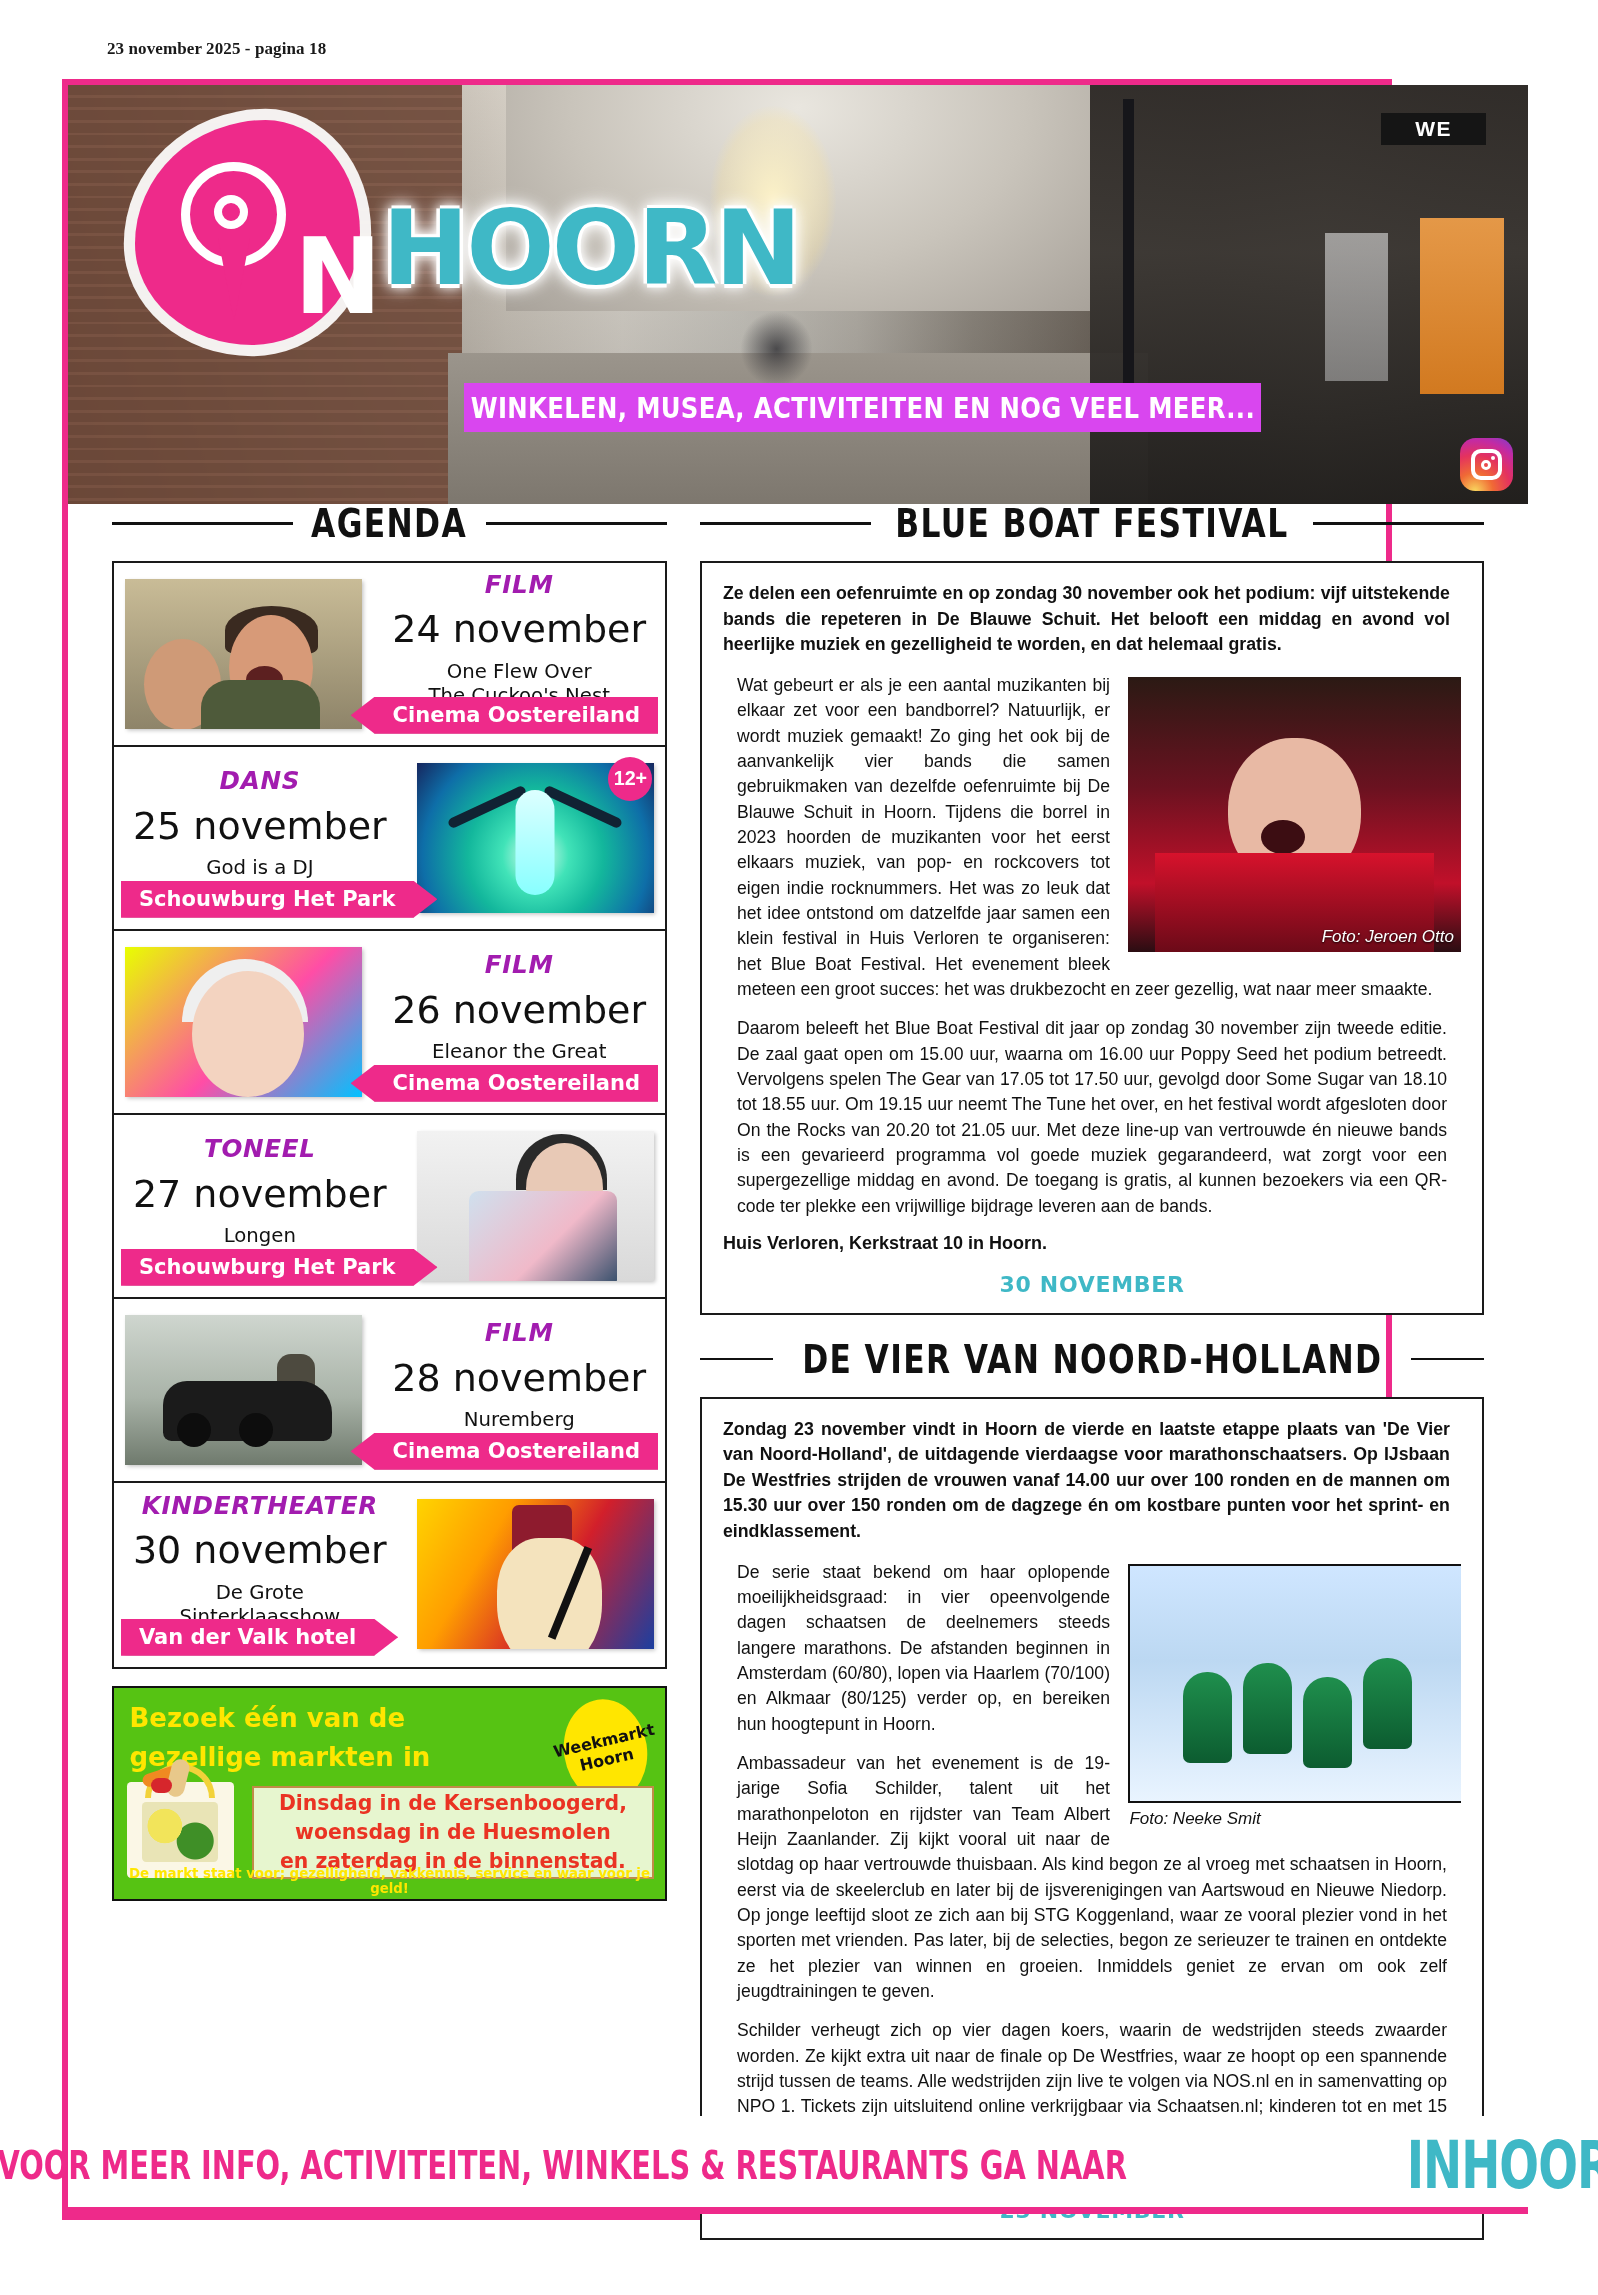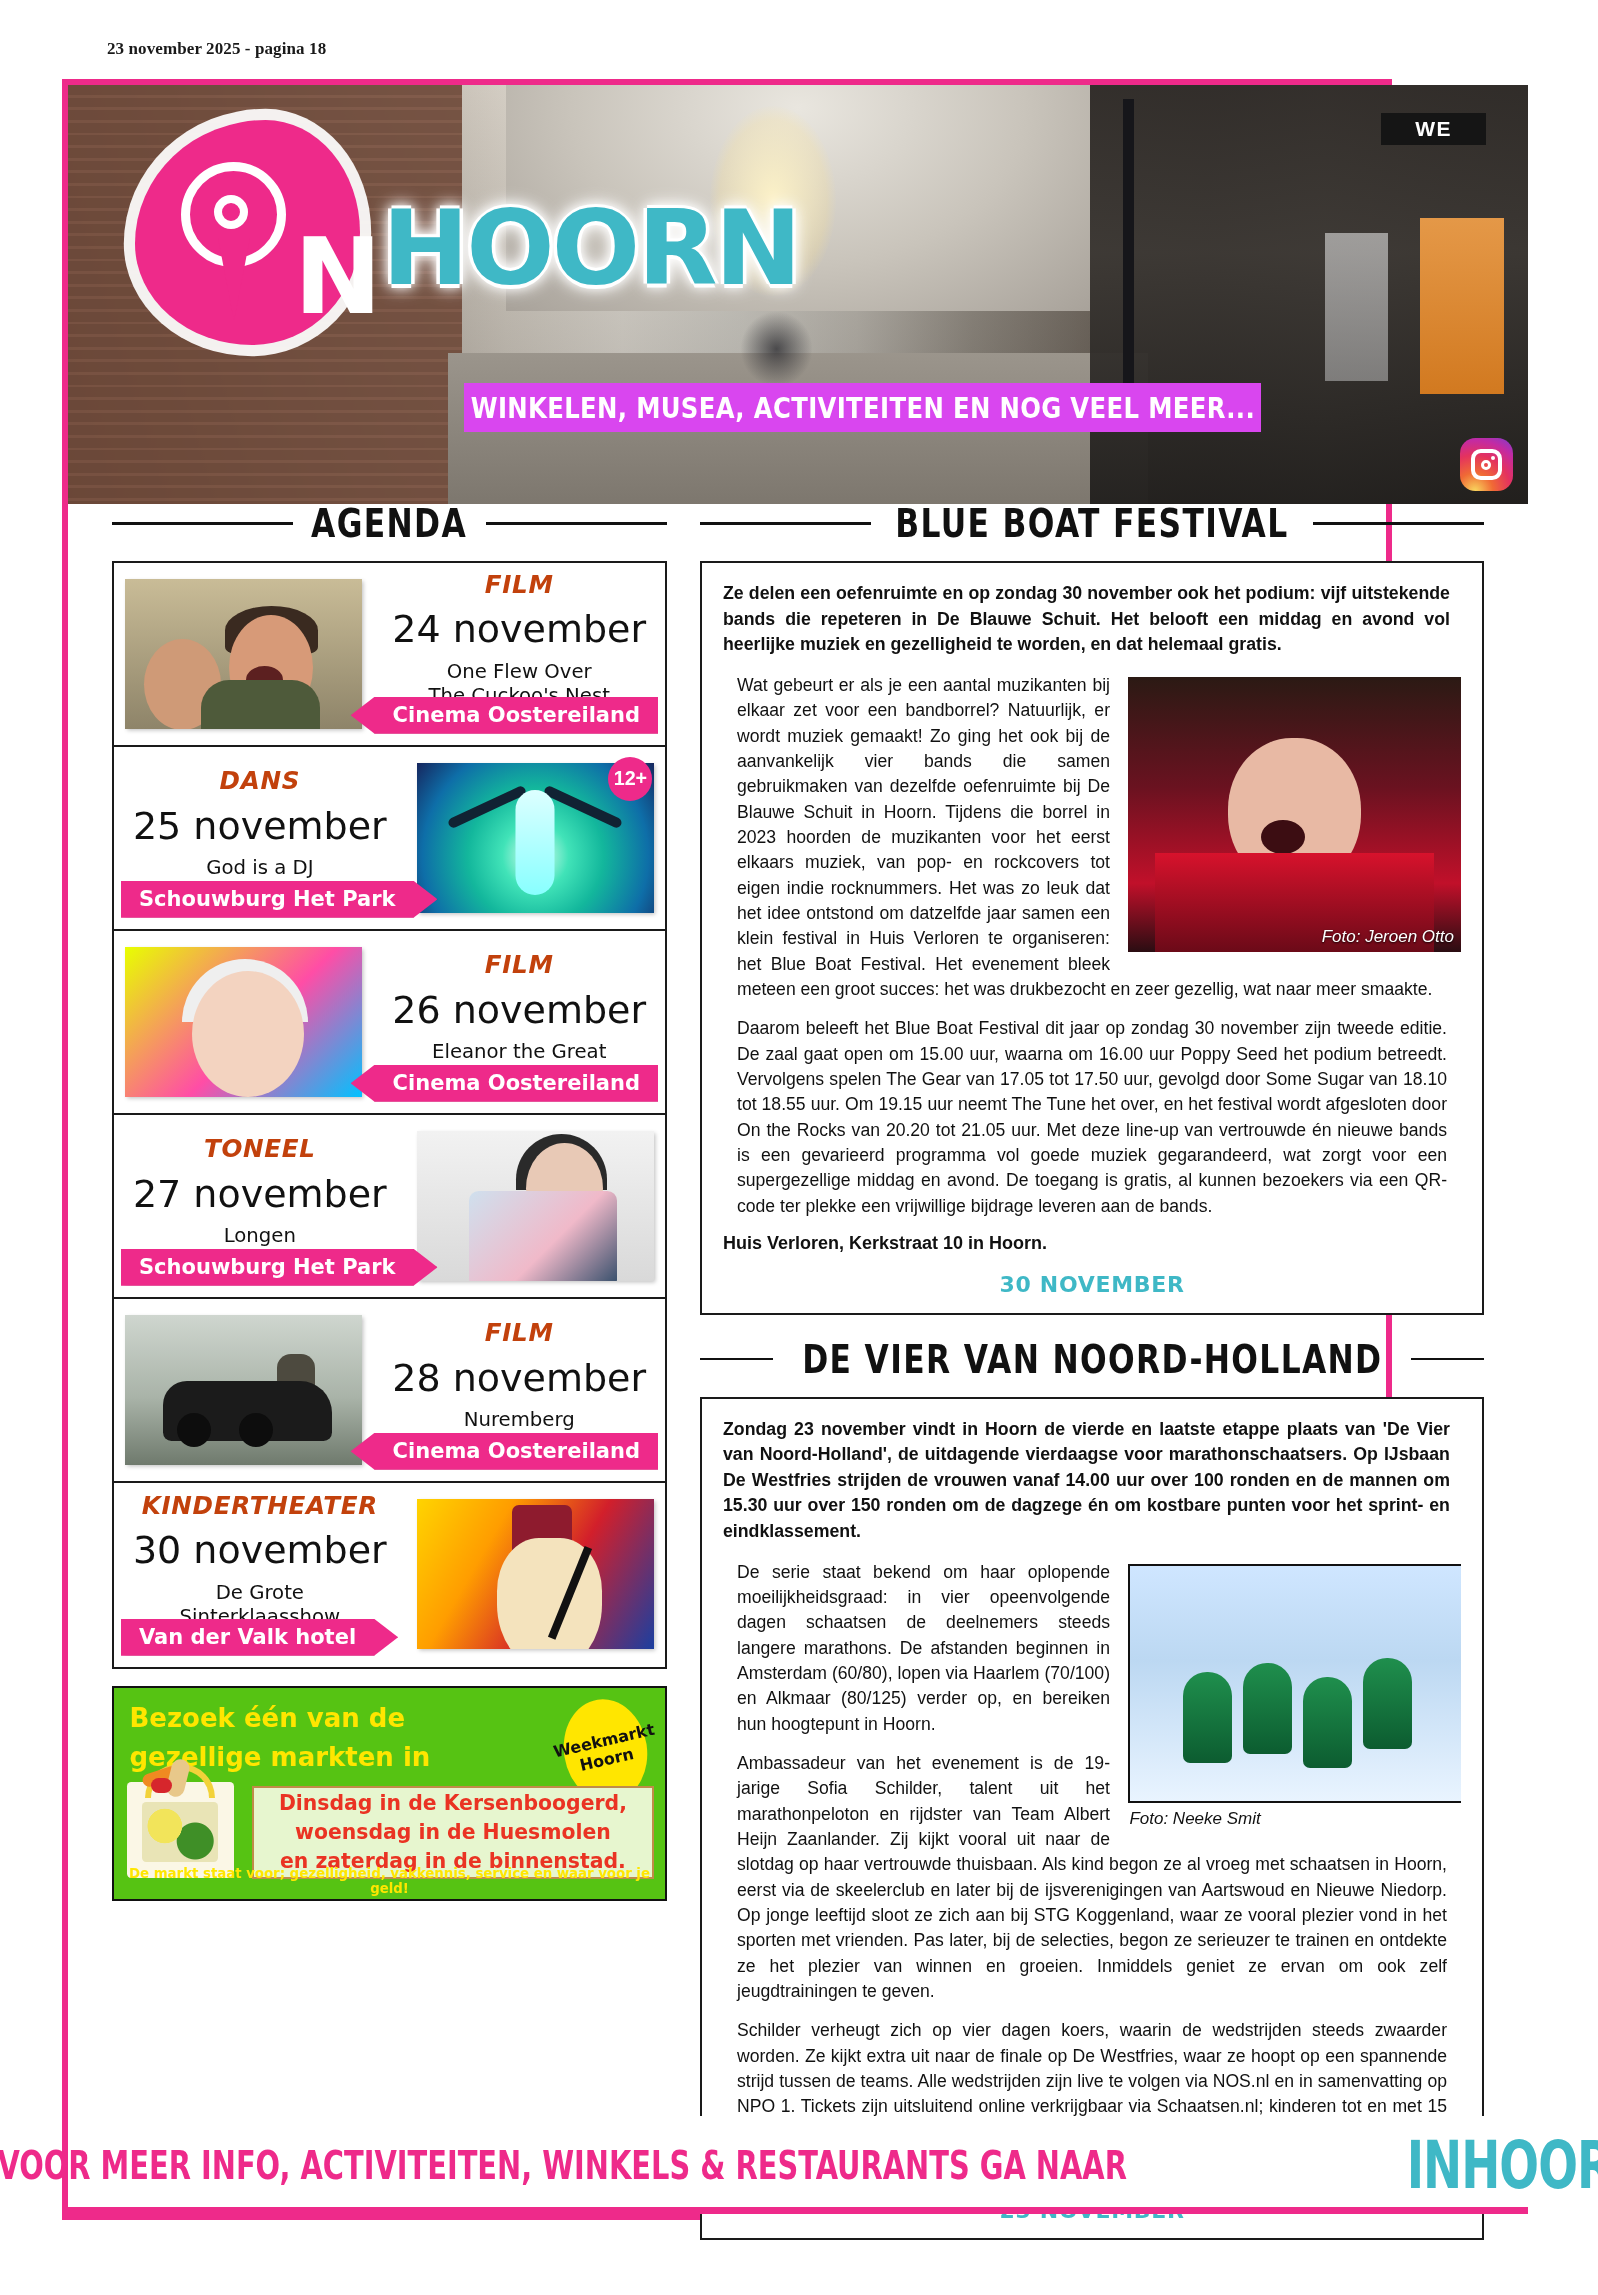--- a/index.html
+++ b/index.html
@@ -65,21 +65,21 @@
   .sec-head .rule{flex:1;height:2.8px;background:#111;}
   .sec-head .t{font-family:"DejaVu Sans",sans-serif;font-weight:bold;font-size:33px;color:#111;letter-spacing:1.4px;white-space:nowrap;transform:scaleY(1.18) scaleX(.95);}
 
   .agenda-box{border:2.8px solid #1a1a1a;background:#fff;padding:0;}
 
   .ev{position:relative;border-bottom:2.8px solid #1a1a1a;height:184px;box-sizing:border-box;overflow:visible;background:#fff;}
   .ev:last-child{border-bottom:none;border-radius:6px;}
   .ev-inner{position:relative;height:100%;display:flex;}
   .ev-img{width:237px;height:150px;margin:15.5px 11.2px;overflow:hidden;position:relative;flex:none;box-shadow:2.1px 2.1px 4.2px rgba(0,0,0,.25);}
   .ev-txt{flex:1;display:flex;flex-direction:column;align-items:center;justify-content:center;padding:9.8px 8.4px 39px;text-align:center;}
-  .ev-kind{color:#c2410c;font-weight:bold;font-style:italic;font-size:24.6px;letter-spacing:0.7px;font-family:"DejaVu Sans",sans-serif;}
+  .ev-kind{color:#a21caf;font-weight:bold;font-style:italic;font-size:24.6px;letter-spacing:0.7px;font-family:"DejaVu Sans",sans-serif;}
   .ev-date{font-size:38px;color:#111;margin-top:8.4px;font-family:"DejaVu Sans",sans-serif;font-weight:400;}
   .ev-title{font-size:19.7px;color:#111;margin-top:8.4px;line-height:1.25;font-family:"DejaVu Sans",sans-serif;}
   .tag{position:absolute;bottom:11.2px;height:37px;background:#ee2a8a;display:flex;align-items:center;box-shadow:2.8px 3.5px 4.9px rgba(0,0,0,.28);margin-top:48px;}
   .tag span{color:#fff;font-weight:bold;font-size:21px;padding:0 18px;white-space:nowrap;font-family:"DejaVu Sans",sans-serif;}
   .tag.right{right:7px;padding-left:24px;clip-path:polygon(24px 0,100% 0,100% 100%,24px 100%,0 50%);}
   .tag.left{left:7px;padding-right:24px;clip-path:polygon(0 0,calc(100% - 24px) 0,100% 50%,calc(100% - 24px) 100%,0 100%);}
   .badge12{position:absolute;right:12.6px;top:9.8px;width:44px;height:44px;border-radius:50%;background:#ee2a8a;color:#ffffff;font-weight:bold;font-size:19.7px;display:flex;align-items:center;justify-content:center;z-index:4;}
 
   
   .ph{position:absolute;inset:0;}

